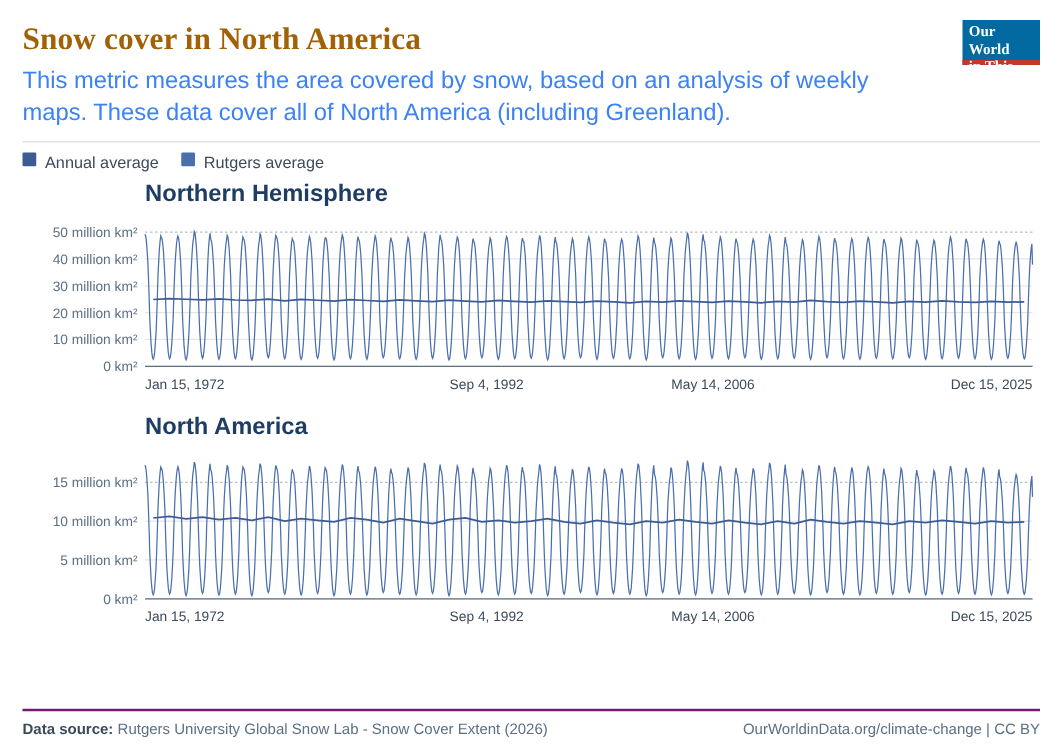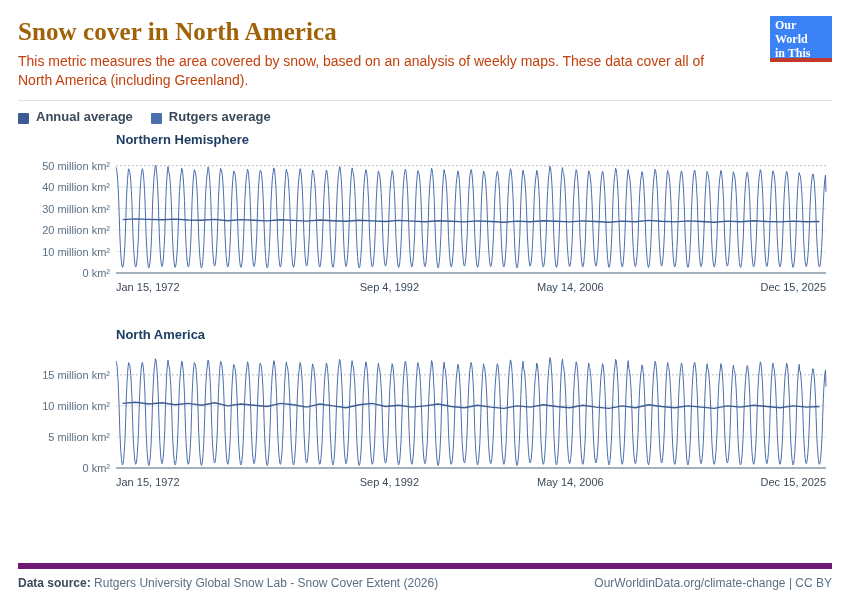--- a/index.html
+++ b/index.html
@@ -23,33 +23,33 @@
   }
   .title {
     font-family: "Liberation Serif", serif;
     font-size: 25px;
     font-weight: 700;
     color: #a16207;
     margin: 2px 0 6px 0;
     letter-spacing: 0.1px;
   }
   .subtitle {
-    font-size: 14px;
+    font-size: 19px;
     line-height: 1.35;
-    color: #c2410c;
+    color: #3b82f6;
     max-width: 720px;
     margin: 0 0 10px 0;
   }
   .owid-logo {
     position: absolute;
     top: 16px;
     right: 18px;
     width: 62px;
-    height: 46px;
-    background: #3b82f6;
+    height: 36px;
+    background: #0369a1;
     color: #ffffff;
     font-family: "Liberation Serif", serif;
     font-weight: 700;
     font-size: 12px;
     line-height: 1.15;
     padding: 3px 5px 0 5px;
     box-sizing: border-box;
     border-bottom: 4px solid #c0392b;
   }
   .rule-top {
@@ -58,38 +58,37 @@
     margin: 6px 0 8px 0;
   }
   .legend {
     display: flex;
     align-items: center;
     gap: 18px;
     margin: 4px 0 8px 0;
   }
   .legend-item {
     display: flex;
-    align-items: flex-end;
+    align-items: flex-start;
     gap: 7px;
     font-size: 13px;
     color: #3b4a5a;
-    font-weight: bold;
   }
   .legend-swatch {
     width: 11px;
     height: 11px;
     border-radius: 1px;
     display: inline-block;
   }
   .panel {
     position: relative;
     margin-left: 2px;
   }
   .panel-title {
-    font-size: 13px;
+    font-size: 19px;
     font-weight: 700;
     color: #1d3d63;
     margin: 0 0 2px 96px;
   }
   .plot-wrap {
     position: relative;
     height: 158px;
   }
   .plot-wrap svg {
     display: block;
@@ -121,21 +120,21 @@
   }
   .series-annual {
     fill: none;
     stroke-width: 1.4;
   }
   .footer {
     position: absolute;
     left: 18px;
     right: 18px;
     bottom: 10px;
-    border-top: 6px solid #701a75;
+    border-top: 2px solid #701a75;
     padding-top: 7px;
     display: flex;
     justify-content: space-between;
     font-size: 12px;
     color: #5b7083;
   }
   .footer strong {
     color: #3b4a5a;
     font-weight: 700;
   }
@@ -189,21 +188,21 @@
           <path d="M96.0 18.4 L96.5 19.8 L97.1 23.7 L97.6 30.3 L98.2 39.3 L98.7 51.0 L99.3 68.4 L99.8 85.9 L100.4 97.5 L100.9 106.6 L101.5 113.1 L102.0 117.1 L102.6 118.4 L103.1 117.1 L103.7 113.1 L104.2 106.6 L104.8 97.5 L105.3 85.9 L105.9 68.4 L106.4 51.0 L107.0 39.3 L107.5 30.3 L108.1 23.7 L108.6 19.8 L109.1 21.0 L109.7 22.3 L110.2 26.2 L110.8 32.5 L111.3 41.3 L111.9 52.6 L112.4 69.5 L113.0 86.4 L113.5 97.7 L114.1 106.5 L114.6 112.8 L115.2 116.7 L115.7 118.0 L116.3 116.7 L116.8 112.8 L117.4 106.5 L117.9 97.7 L118.5 86.4 L119.0 69.5 L119.6 52.6 L120.1 41.3 L120.7 32.5 L121.2 26.2 L121.7 22.3 L122.3 19.7 L122.8 21.1 L123.4 25.0 L123.9 31.5 L124.5 40.4 L125.0 52.0 L125.6 69.3 L126.1 86.6 L126.7 98.2 L127.2 107.1 L127.8 113.6 L128.3 117.5 L128.9 118.9 L129.4 117.5 L130.0 113.6 L130.5 107.1 L131.1 98.2 L131.6 86.6 L132.2 69.3 L132.7 52.0 L133.3 40.4 L133.8 31.5 L134.3 25.0 L134.9 21.1 L135.4 16.3 L136.0 17.6 L136.5 21.7 L137.1 28.3 L137.6 37.4 L138.2 49.3 L138.7 66.9 L139.3 84.6 L139.8 96.4 L140.4 105.6 L140.9 112.2 L141.5 116.2 L142.0 117.6 L142.6 116.2 L143.1 112.2 L143.7 105.6 L144.2 96.4 L144.8 84.6 L145.3 66.9 L145.9 49.3 L146.4 37.4 L146.9 28.3 L147.5 21.7 L148.0 17.6 L148.6 22.3 L149.1 23.6 L149.7 27.4 L150.2 33.7 L150.8 42.4 L151.3 53.6 L151.9 70.4 L152.4 87.1 L153.0 98.4 L153.5 107.0 L154.1 113.3 L154.6 117.1 L155.2 118.4 L155.7 117.1 L156.3 113.3 L156.8 107.0 L157.4 98.4 L157.9 87.1 L158.5 70.4 L159.0 53.6 L159.5 42.4 L160.1 33.7 L160.6 27.4 L161.2 23.6 L161.7 19.3 L162.3 20.6 L162.8 24.5 L163.4 31.0 L163.9 39.9 L164.5 51.5 L165.0 68.6 L165.6 85.8 L166.1 97.4 L166.7 106.3 L167.2 112.8 L167.8 116.7 L168.3 118.0 L168.9 116.7 L169.4 112.8 L170.0 106.3 L170.5 97.4 L171.1 85.8 L171.6 68.6 L172.1 51.5 L172.7 39.9 L173.2 31.0 L173.8 24.5 L174.3 20.6 L174.9 21.9 L175.4 23.2 L176.0 27.0 L176.5 33.4 L177.1 42.1 L177.6 53.5 L178.2 70.4 L178.7 87.3 L179.3 98.6 L179.8 107.4 L180.4 113.7 L180.9 117.6 L181.5 118.9 L182.0 117.6 L182.6 113.7 L183.1 107.4 L183.7 98.6 L184.2 87.3 L184.8 70.4 L185.3 53.5 L185.8 42.1 L186.4 33.4 L186.9 27.0 L187.5 23.2 L188.0 18.0 L188.6 19.3 L189.1 23.3 L189.7 29.8 L190.2 38.7 L190.8 50.3 L191.3 67.6 L191.9 84.8 L192.4 96.4 L193.0 105.4 L193.5 111.9 L194.1 115.8 L194.6 117.1 L195.2 115.8 L195.7 111.9 L196.3 105.4 L196.8 96.4 L197.4 84.8 L197.9 67.6 L198.4 50.3 L199.0 38.7 L199.5 29.8 L200.1 23.3 L200.6 19.3 L201.2 20.6 L201.7 21.9 L202.3 25.8 L202.8 32.1 L203.4 40.9 L203.9 52.3 L204.5 69.3 L205.0 86.3 L205.6 97.7 L206.1 106.5 L206.7 112.8 L207.2 116.7 L207.8 118.0 L208.3 116.7 L208.9 112.8 L209.4 106.5 L210.0 97.7 L210.5 86.3 L211.0 69.3 L211.6 52.3 L212.1 40.9 L212.7 32.1 L213.2 25.8 L213.8 21.9 L214.3 23.2 L214.9 24.4 L215.4 28.2 L216.0 34.4 L216.5 43.1 L217.1 54.2 L217.6 70.8 L218.2 87.4 L218.7 98.5 L219.3 107.1 L219.8 113.4 L220.4 117.2 L220.9 118.4 L221.5 117.2 L222.0 113.4 L222.6 107.1 L223.1 98.5 L223.6 87.4 L224.2 70.8 L224.7 54.2 L225.3 43.1 L225.8 34.4 L226.4 28.2 L226.9 24.4 L227.5 20.2 L228.0 21.5 L228.6 25.3 L229.1 31.7 L229.7 40.5 L230.2 51.9 L230.8 68.9 L231.3 85.8 L231.9 97.2 L232.4 106.0 L233.0 112.4 L233.5 116.3 L234.1 117.6 L234.6 116.3 L235.2 112.4 L235.7 106.0 L236.2 97.2 L236.8 85.8 L237.3 68.9 L237.9 51.9 L238.4 40.5 L239.0 31.7 L239.5 25.3 L240.1 21.5 L240.6 21.4 L241.2 22.7 L241.7 26.6 L242.3 33.0 L242.8 41.8 L243.4 53.2 L243.9 70.1 L244.5 87.1 L245.0 98.5 L245.6 107.3 L246.1 113.7 L246.7 117.6 L247.2 118.9 L247.8 117.6 L248.3 113.7 L248.8 107.3 L249.4 98.5 L249.9 87.1 L250.5 70.1 L251.0 53.2 L251.6 41.8 L252.1 33.0 L252.7 26.6 L253.2 22.7 L253.8 18.9 L254.3 20.2 L254.9 24.1 L255.4 30.6 L256.0 39.6 L256.5 51.2 L257.1 68.4 L257.6 85.7 L258.2 97.3 L258.7 106.3 L259.3 112.7 L259.8 116.7 L260.4 118.0 L260.9 116.7 L261.4 112.7 L262.0 106.3 L262.5 97.3 L263.1 85.7 L263.6 68.4 L264.2 51.2 L264.7 39.6 L265.3 30.6 L265.8 24.1 L266.4 20.2 L266.9 22.7 L267.5 24.0 L268.0 27.8 L268.6 34.1 L269.1 42.7 L269.7 53.9 L270.2 70.6 L270.8 87.2 L271.3 98.4 L271.9 107.1 L272.4 113.3 L273.0 117.1 L273.5 118.4 L274.0 117.1 L274.6 113.3 L275.1 107.1 L275.7 98.4 L276.2 87.2 L276.8 70.6 L277.3 53.9 L277.9 42.7 L278.4 34.1 L279.0 27.8 L279.5 24.0 L280.1 19.7 L280.6 21.0 L281.2 24.9 L281.7 31.3 L282.3 40.1 L282.8 51.5 L283.4 68.4 L283.9 85.4 L284.5 96.8 L285.0 105.6 L285.6 112.0 L286.1 115.8 L286.6 117.1 L287.2 115.8 L287.7 112.0 L288.3 105.6 L288.8 96.8 L289.4 85.4 L289.9 68.4 L290.5 51.5 L291.0 40.1 L291.6 31.3 L292.1 24.9 L292.7 21.0 L293.2 23.6 L293.8 24.9 L294.3 28.6 L294.9 34.8 L295.4 43.3 L296.0 54.3 L296.5 70.8 L297.1 87.2 L297.6 98.3 L298.2 106.8 L298.7 113.0 L299.2 116.7 L299.8 118.0 L300.3 116.7 L300.9 113.0 L301.4 106.8 L302.0 98.3 L302.5 87.2 L303.1 70.8 L303.6 54.3 L304.2 43.3 L304.7 34.8 L305.3 28.6 L305.8 24.9 L306.4 21.0 L306.9 22.3 L307.5 26.2 L308.0 32.6 L308.6 41.4 L309.1 52.7 L309.7 69.7 L310.2 86.7 L310.8 98.1 L311.3 106.9 L311.8 113.3 L312.4 117.1 L312.9 118.4 L313.5 117.1 L314.0 113.3 L314.6 106.9 L315.1 98.1 L315.7 86.7 L316.2 69.7 L316.8 52.7 L317.3 41.4 L317.9 32.6 L318.4 26.2 L319.0 22.3 L319.5 17.6 L320.1 18.9 L320.6 22.9 L321.2 29.4 L321.7 38.5 L322.3 50.2 L322.8 67.6 L323.4 85.0 L323.9 96.7 L324.4 105.7 L325.0 112.3 L325.5 116.2 L326.1 117.6 L326.6 116.2 L327.2 112.3 L327.7 105.7 L328.3 96.7 L328.8 85.0 L329.4 67.6 L329.9 50.2 L330.5 38.5 L331.0 29.4 L331.6 22.9 L332.1 18.9 L332.7 22.3 L333.2 23.6 L333.8 27.4 L334.3 33.7 L334.9 42.5 L335.4 53.8 L336.0 70.6 L336.5 87.4 L337.0 98.7 L337.6 107.4 L338.1 113.7 L338.7 117.6 L339.2 118.9 L339.8 117.6 L340.3 113.7 L340.9 107.4 L341.4 98.7 L342.0 87.4 L342.5 70.6 L343.1 53.8 L343.6 42.5 L344.2 33.7 L344.7 27.4 L345.3 23.6 L345.8 20.6 L346.4 21.9 L346.9 25.8 L347.5 32.1 L348.0 40.9 L348.6 52.3 L349.1 69.3 L349.6 86.3 L350.2 97.7 L350.7 106.5 L351.3 112.8 L351.8 116.7 L352.4 118.0 L352.9 116.7 L353.5 112.8 L354.0 106.5 L354.6 97.7 L355.1 86.3 L355.7 69.3 L356.2 52.3 L356.8 40.9 L357.3 32.1 L357.9 25.8 L358.4 21.9 L359.0 24.0 L359.5 25.3 L360.1 29.0 L360.6 35.0 L361.2 43.5 L361.7 54.4 L362.3 70.6 L362.8 86.8 L363.3 97.7 L363.9 106.1 L364.4 112.2 L365.0 115.9 L365.5 117.1 L366.1 115.9 L366.6 112.2 L367.2 106.1 L367.7 97.7 L368.3 86.8 L368.8 70.6 L369.4 54.4 L369.9 43.5 L370.5 35.0 L371.0 29.0 L371.6 25.3 L372.1 21.4 L372.7 22.7 L373.2 26.6 L373.8 32.9 L374.3 41.7 L374.9 53.0 L375.4 69.9 L375.9 86.8 L376.5 98.2 L377.0 106.9 L377.6 113.3 L378.1 117.1 L378.7 118.4 L379.2 117.1 L379.8 113.3 L380.3 106.9 L380.9 98.2 L381.4 86.8 L382.0 69.9 L382.5 53.0 L383.1 41.7 L383.6 32.9 L384.2 26.6 L384.7 22.7 L385.3 20.2 L385.8 21.5 L386.4 25.4 L386.9 31.7 L387.5 40.6 L388.0 52.0 L388.5 69.1 L389.1 86.1 L389.6 97.6 L390.2 106.4 L390.7 112.8 L391.3 116.7 L391.8 118.0 L392.4 116.7 L392.9 112.8 L393.5 106.4 L394.0 97.6 L394.6 86.1 L395.1 69.1 L395.7 52.0 L396.2 40.6 L396.8 31.7 L397.3 25.4 L397.9 21.5 L398.4 23.2 L399.0 24.4 L399.5 28.2 L400.1 34.3 L400.6 42.9 L401.1 53.9 L401.7 70.4 L402.2 86.8 L402.8 97.9 L403.3 106.4 L403.9 112.6 L404.4 116.3 L405.0 117.6 L405.5 116.3 L406.1 112.6 L406.6 106.4 L407.2 97.9 L407.7 86.8 L408.3 70.4 L408.8 53.9 L409.4 42.9 L409.9 34.3 L410.5 28.2 L411.0 24.4 L411.6 19.3 L412.1 20.6 L412.7 24.6 L413.2 31.1 L413.7 40.1 L414.3 51.7 L414.8 69.1 L415.4 86.4 L415.9 98.1 L416.5 107.1 L417.0 113.6 L417.6 117.5 L418.1 118.9 L418.7 117.5 L419.2 113.6 L419.8 107.1 L420.3 98.1 L420.9 86.4 L421.4 69.1 L422.0 51.7 L422.5 40.1 L423.1 31.1 L423.6 24.6 L424.2 20.6 L424.7 24.5 L425.3 25.7 L425.8 29.4 L426.3 35.5 L426.9 44.0 L427.4 54.9 L428.0 71.2 L428.5 87.5 L429.1 98.5 L429.6 106.9 L430.2 113.0 L430.7 116.7 L431.3 118.0 L431.8 116.7 L432.4 113.0 L432.9 106.9 L433.5 98.5 L434.0 87.5 L434.6 71.2 L435.1 54.9 L435.7 44.0 L436.2 35.5 L436.8 29.4 L437.3 25.7 L437.9 21.9 L438.4 23.1 L438.9 26.9 L439.5 33.2 L440.0 41.8 L440.6 52.9 L441.1 69.5 L441.7 86.1 L442.2 97.2 L442.8 105.9 L443.3 112.1 L443.9 115.9 L444.4 117.1 L445.0 115.9 L445.5 112.1 L446.1 105.9 L446.6 97.2 L447.2 86.1 L447.7 69.5 L448.3 52.9 L448.8 41.8 L449.4 33.2 L449.9 26.9 L450.5 23.1 L451.0 20.6 L451.5 21.9 L452.1 25.8 L452.6 32.2 L453.2 41.0 L453.7 52.5 L454.3 69.5 L454.8 86.6 L455.4 98.0 L455.9 106.8 L456.5 113.2 L457.0 117.1 L457.6 118.4 L458.1 117.1 L458.7 113.2 L459.2 106.8 L459.8 98.0 L460.3 86.6 L460.9 69.5 L461.4 52.5 L462.0 41.0 L462.5 32.2 L463.1 25.8 L463.6 21.9 L464.1 23.6 L464.7 24.8 L465.2 28.6 L465.8 34.7 L466.3 43.2 L466.9 54.2 L467.4 70.6 L468.0 87.0 L468.5 97.9 L469.1 106.4 L469.6 112.6 L470.2 116.3 L470.7 117.6 L471.3 116.3 L471.8 112.6 L472.4 106.4 L472.9 97.9 L473.5 87.0 L474.0 70.6 L474.6 54.2 L475.1 43.2 L475.7 34.7 L476.2 28.6 L476.7 24.8 L477.3 22.3 L477.8 23.6 L478.4 27.4 L478.9 33.6 L479.5 42.3 L480.0 53.5 L480.6 70.1 L481.1 86.8 L481.7 98.0 L482.2 106.7 L482.8 112.9 L483.3 116.7 L483.9 118.0 L484.4 116.7 L485.0 112.9 L485.5 106.7 L486.1 98.0 L486.6 86.8 L487.2 70.1 L487.7 53.5 L488.3 42.3 L488.8 33.6 L489.3 27.4 L489.9 23.6 L490.4 19.7 L491.0 21.1 L491.5 25.0 L492.1 31.5 L492.6 40.4 L493.2 52.0 L493.7 69.3 L494.3 86.6 L494.8 98.2 L495.4 107.1 L495.9 113.6 L496.5 117.5 L497.0 118.9 L497.6 117.5 L498.1 113.6 L498.7 107.1 L499.2 98.2 L499.8 86.6 L500.3 69.3 L500.9 52.0 L501.4 40.4 L501.9 31.5 L502.5 25.0 L503.0 21.1 L503.6 24.9 L504.1 26.1 L504.7 29.8 L505.2 35.8 L505.8 44.1 L506.3 54.9 L506.9 71.0 L507.4 87.1 L508.0 97.9 L508.5 106.2 L509.1 112.2 L509.6 115.9 L510.2 117.1 L510.7 115.9 L511.3 112.2 L511.8 106.2 L512.4 97.9 L512.9 87.1 L513.5 71.0 L514.0 54.9 L514.5 44.1 L515.1 35.8 L515.6 29.8 L516.2 26.1 L516.7 21.4 L517.3 22.7 L517.8 26.6 L518.4 32.9 L518.9 41.6 L519.5 52.9 L520.0 69.7 L520.6 86.5 L521.1 97.8 L521.7 106.6 L522.2 112.9 L522.8 116.7 L523.3 118.0 L523.9 116.7 L524.4 112.9 L525.0 106.6 L525.5 97.8 L526.1 86.5 L526.6 69.7 L527.1 52.9 L527.7 41.6 L528.2 32.9 L528.8 26.6 L529.3 22.7 L529.9 17.2 L530.4 18.5 L531.0 22.5 L531.5 29.1 L532.1 38.3 L532.6 50.1 L533.2 67.8 L533.7 85.4 L534.3 97.3 L534.8 106.4 L535.4 113.0 L535.9 117.1 L536.5 118.4 L537.0 117.1 L537.6 113.0 L538.1 106.4 L538.7 97.3 L539.2 85.4 L539.8 67.8 L540.3 50.1 L540.8 38.3 L541.4 29.1 L541.9 22.5 L542.5 18.5 L543.0 23.2 L543.6 24.4 L544.1 28.2 L544.7 34.3 L545.2 42.9 L545.8 53.9 L546.3 70.4 L546.9 86.8 L547.4 97.9 L548.0 106.4 L548.5 112.6 L549.1 116.3 L549.6 117.6 L550.2 116.3 L550.7 112.6 L551.3 106.4 L551.8 97.9 L552.4 86.8 L552.9 70.4 L553.4 53.9 L554.0 42.9 L554.5 34.3 L555.1 28.2 L555.6 24.4 L556.2 20.6 L556.7 21.9 L557.3 25.8 L557.8 32.1 L558.4 40.9 L558.9 52.3 L559.5 69.3 L560.0 86.3 L560.6 97.7 L561.1 106.5 L561.7 112.8 L562.2 116.7 L562.8 118.0 L563.3 116.7 L563.9 112.8 L564.4 106.5 L565.0 97.7 L565.5 86.3 L566.0 69.3 L566.6 52.3 L567.1 40.9 L567.7 32.1 L568.2 25.8 L568.8 21.9 L569.3 24.0 L569.9 25.3 L570.4 29.0 L571.0 35.0 L571.5 43.5 L572.1 54.4 L572.6 70.6 L573.2 86.8 L573.7 97.7 L574.3 106.1 L574.8 112.2 L575.4 115.9 L575.9 117.1 L576.5 115.9 L577.0 112.2 L577.6 106.1 L578.1 97.7 L578.6 86.8 L579.2 70.6 L579.7 54.4 L580.3 43.5 L580.8 35.0 L581.4 29.0 L581.9 25.3 L582.5 22.3 L583.0 23.6 L583.6 27.4 L584.1 33.7 L584.7 42.4 L585.2 53.6 L585.8 70.4 L586.3 87.1 L586.9 98.4 L587.4 107.0 L588.0 113.3 L588.5 117.1 L589.1 118.4 L589.6 117.1 L590.2 113.3 L590.7 107.0 L591.2 98.4 L591.8 87.1 L592.3 70.4 L592.9 53.6 L593.4 42.4 L594.0 33.7 L594.5 27.4 L595.1 23.6 L595.6 19.3 L596.2 20.6 L596.7 24.5 L597.3 31.0 L597.8 39.9 L598.4 51.5 L598.9 68.6 L599.5 85.8 L600.0 97.4 L600.6 106.3 L601.1 112.8 L601.7 116.7 L602.2 118.0 L602.8 116.7 L603.3 112.8 L603.8 106.3 L604.4 97.4 L604.9 85.8 L605.5 68.6 L606.0 51.5 L606.6 39.9 L607.1 31.0 L607.7 24.5 L608.2 20.6 L608.8 25.3 L609.3 26.5 L609.9 30.2 L610.4 36.2 L611.0 44.6 L611.5 55.4 L612.1 71.4 L612.6 87.5 L613.2 98.3 L613.7 106.6 L614.3 112.7 L614.8 116.3 L615.4 117.6 L615.9 116.3 L616.4 112.7 L617.0 106.6 L617.5 98.3 L618.1 87.5 L618.6 71.4 L619.2 55.4 L619.7 44.6 L620.3 36.2 L620.8 30.2 L621.4 26.5 L621.9 22.7 L622.5 24.0 L623.0 27.8 L623.6 34.1 L624.1 42.7 L624.7 53.9 L625.2 70.6 L625.8 87.2 L626.3 98.4 L626.9 107.1 L627.4 113.3 L628.0 117.1 L628.5 118.4 L629.0 117.1 L629.6 113.3 L630.1 107.1 L630.7 98.4 L631.2 87.2 L631.8 70.6 L632.3 53.9 L632.9 42.7 L633.4 34.1 L634.0 27.8 L634.5 24.0 L635.1 20.2 L635.6 21.5 L636.2 25.3 L636.7 31.6 L637.3 40.4 L637.8 51.8 L638.4 68.6 L638.9 85.5 L639.5 96.9 L640.0 105.6 L640.6 112.0 L641.1 115.8 L641.6 117.1 L642.2 115.8 L642.7 112.0 L643.3 105.6 L643.8 96.9 L644.4 85.5 L644.9 68.6 L645.5 51.8 L646.0 40.4 L646.6 31.6 L647.1 25.3 L647.7 21.5 L648.2 23.6 L648.8 24.9 L649.3 28.6 L649.9 34.8 L650.4 43.3 L651.0 54.3 L651.5 70.8 L652.1 87.2 L652.6 98.3 L653.2 106.8 L653.7 113.0 L654.2 116.7 L654.8 118.0 L655.3 116.7 L655.9 113.0 L656.4 106.8 L657.0 98.3 L657.5 87.2 L658.1 70.8 L658.6 54.3 L659.2 43.3 L659.7 34.8 L660.3 28.6 L660.8 24.9 L661.4 21.9 L661.9 23.2 L662.5 27.0 L663.0 33.3 L663.6 42.0 L664.1 53.3 L664.7 70.1 L665.2 87.0 L665.8 98.3 L666.3 107.0 L666.8 113.3 L667.4 117.1 L667.9 118.4 L668.5 117.1 L669.0 113.3 L669.6 107.0 L670.1 98.3 L670.7 87.0 L671.2 70.1 L671.8 53.3 L672.3 42.0 L672.9 33.3 L673.4 27.0 L674.0 23.2 L674.5 21.0 L675.1 22.3 L675.6 26.1 L676.2 32.5 L676.7 41.2 L677.3 52.5 L677.8 69.3 L678.4 86.1 L678.9 97.4 L679.4 106.1 L680.0 112.4 L680.5 116.3 L681.1 117.6 L681.6 116.3 L682.2 112.4 L682.7 106.1 L683.3 97.4 L683.8 86.1 L684.4 69.3 L684.9 52.5 L685.5 41.2 L686.0 32.5 L686.6 26.1 L687.1 22.3 L687.7 24.5 L688.2 25.7 L688.8 29.4 L689.3 35.5 L689.9 44.0 L690.4 54.9 L691.0 71.2 L691.5 87.5 L692.0 98.5 L692.6 106.9 L693.1 113.0 L693.7 116.7 L694.2 118.0 L694.8 116.7 L695.3 113.0 L695.9 106.9 L696.4 98.5 L697.0 87.5 L697.5 71.2 L698.1 54.9 L698.6 44.0 L699.2 35.5 L699.7 29.4 L700.3 25.7 L700.8 21.4 L701.4 22.7 L701.9 26.5 L702.5 32.8 L703.0 41.4 L703.6 52.6 L704.1 69.3 L704.6 86.0 L705.2 97.2 L705.7 105.8 L706.3 112.1 L706.8 115.9 L707.4 117.1 L707.9 115.9 L708.5 112.1 L709.0 105.8 L709.6 97.2 L710.1 86.0 L710.7 69.3 L711.2 52.6 L711.8 41.4 L712.3 32.8 L712.9 26.5 L713.4 22.7 L714.0 24.9 L714.5 26.1 L715.1 29.8 L715.6 36.0 L716.2 44.4 L716.7 55.4 L717.3 71.7 L717.8 87.9 L718.3 98.9 L718.9 107.3 L719.4 113.5 L720.0 117.2 L720.5 118.4 L721.1 117.2 L721.6 113.5 L722.2 107.3 L722.7 98.9 L723.3 87.9 L723.8 71.7 L724.4 55.4 L724.9 44.4 L725.5 36.0 L726.0 29.8 L726.6 26.1 L727.1 23.2 L727.7 24.4 L728.2 28.2 L728.8 34.4 L729.3 43.0 L729.9 54.1 L730.4 70.6 L730.9 87.1 L731.5 98.2 L732.0 106.8 L732.6 113.0 L733.1 116.7 L733.7 118.0 L734.2 116.7 L734.8 113.0 L735.3 106.8 L735.9 98.2 L736.4 87.1 L737.0 70.6 L737.5 54.1 L738.1 43.0 L738.6 34.4 L739.2 28.2 L739.7 24.4 L740.3 20.6 L740.8 21.9 L741.4 25.7 L741.9 32.1 L742.5 40.8 L743.0 52.2 L743.5 69.1 L744.1 86.0 L744.6 97.3 L745.2 106.1 L745.7 112.4 L746.3 116.3 L746.8 117.6 L747.4 116.3 L747.9 112.4 L748.5 106.1 L749.0 97.3 L749.6 86.0 L750.1 69.1 L750.7 52.2 L751.2 40.8 L751.8 32.1 L752.3 25.7 L752.9 21.9 L753.4 24.0 L754.0 25.3 L754.5 29.0 L755.1 35.2 L755.6 43.6 L756.1 54.6 L756.7 71.0 L757.2 87.4 L757.8 98.4 L758.3 106.9 L758.9 113.0 L759.4 116.7 L760.0 118.0 L760.5 116.7 L761.1 113.0 L761.6 106.9 L762.2 98.4 L762.7 87.4 L763.3 71.0 L763.8 54.6 L764.4 43.6 L764.9 35.2 L765.5 29.0 L766.0 25.3 L766.6 22.3 L767.1 23.6 L767.7 27.4 L768.2 33.7 L768.7 42.4 L769.3 53.6 L769.8 70.4 L770.4 87.1 L770.9 98.4 L771.5 107.0 L772.0 113.3 L772.6 117.1 L773.1 118.4 L773.7 117.1 L774.2 113.3 L774.8 107.0 L775.3 98.4 L775.9 87.1 L776.4 70.4 L777.0 53.6 L777.5 42.4 L778.1 33.7 L778.6 27.4 L779.2 23.6 L779.7 25.7 L780.3 27.0 L780.8 30.6 L781.3 36.6 L781.9 44.9 L782.4 55.7 L783.0 71.7 L783.5 87.6 L784.1 98.4 L784.6 106.7 L785.2 112.7 L785.7 116.3 L786.3 117.6 L786.8 116.3 L787.4 112.7 L787.9 106.7 L788.5 98.4 L789.0 87.6 L789.6 71.7 L790.1 55.7 L790.7 44.9 L791.2 36.6 L791.8 30.6 L792.3 27.0 L792.9 24.9 L793.4 26.1 L793.9 29.8 L794.5 35.9 L795.0 44.3 L795.6 55.2 L796.1 71.4 L796.7 87.7 L797.2 98.5 L797.8 107.0 L798.3 113.1 L798.9 116.8 L799.4 118.0 L800.0 116.8 L800.5 113.1 L801.1 107.0 L801.6 98.5 L802.2 87.7 L802.7 71.4 L803.3 55.2 L803.8 44.3 L804.4 35.9 L804.9 29.8 L805.5 26.1 L806.0 42.7" class="series-monthly" stroke="#4a6fad"></path>
           <path d="M102.6 70.6 L115.7 69.9 L128.9 70.4 L142.0 70.8 L155.2 70.1 L168.3 71.0 L181.5 71.2 L194.6 70.4 L207.8 71.7 L220.9 70.6 L234.1 71.2 L247.2 71.9 L260.4 70.8 L273.5 71.4 L286.6 72.1 L299.8 71.0 L312.9 71.7 L326.1 72.3 L339.2 71.2 L352.4 71.9 L365.5 72.5 L378.7 71.4 L391.8 72.1 L405.0 72.7 L418.1 71.7 L431.3 72.3 L444.4 72.9 L457.6 71.9 L470.7 72.5 L483.9 73.2 L497.0 72.1 L510.2 72.7 L523.3 71.7 L536.5 72.3 L549.6 72.9 L562.8 71.9 L575.9 72.5 L589.1 73.2 L602.2 72.1 L615.4 72.7 L628.5 71.4 L641.6 72.3 L654.8 72.9 L667.9 71.9 L681.1 72.5 L694.2 73.2 L707.4 72.1 L720.5 72.7 L733.7 71.7 L746.8 72.5 L760.0 72.9 L773.1 72.1 L786.3 72.7 L799.4 72.5" class="series-annual" stroke="#3b5b92"></path>
           <text x="96" y="142" text-anchor="start" class="x-tick-label">Jan 15, 1972</text>
           <text x="369.35" y="142" text-anchor="middle" class="x-tick-label">Sep 4, 1992</text>
           <text x="550.4000000000001" y="142" text-anchor="middle" class="x-tick-label">May 14, 2006</text>
           <text x="806" y="142" text-anchor="end" class="x-tick-label">Dec 15, 2025</text>
         </svg>
     </div>
   </div>
 
-  <div class="panel" style="margin-top:20px">
+  <div class="panel" style="margin-top:4px">
     <div class="panel-title">North America</div>
     <div class="plot-wrap">
       <svg id="svg-1" width="814" height="158" viewBox="0 0 814 158">
           <line x1="96" x2="806" y1="124" y2="124" class="gridline"></line>
           <text x="90" y="128" text-anchor="end" class="axis-label">0 km²</text>
           <line x1="96" x2="806" y1="92.94736842105263" y2="92.94736842105263" class="gridline"></line>
           <text x="90" y="96.94736842105263" text-anchor="end" class="axis-label">5 million km²</text>
           <line x1="96" x2="806" y1="61.89473684210527" y2="61.89473684210527" class="gridline"></line>
           <text x="90" y="65.89473684210526" text-anchor="end" class="axis-label">10 million km²</text>
           <line x1="96" x2="806" y1="30.84210526315789" y2="30.84210526315789" class="gridline-dash"></line>

